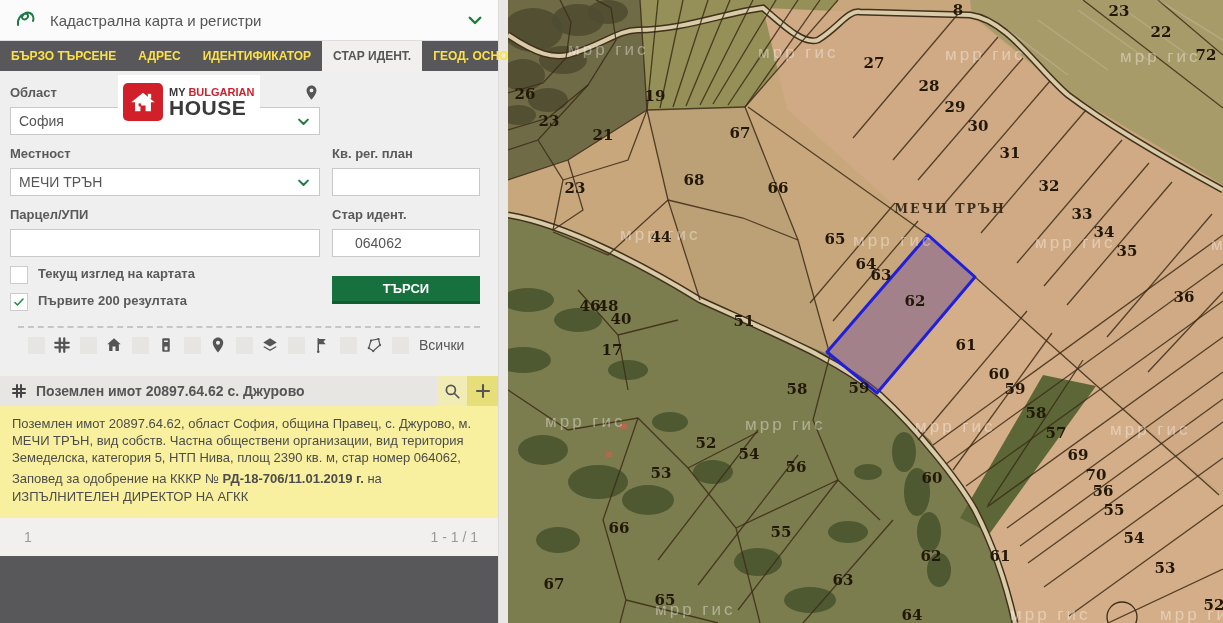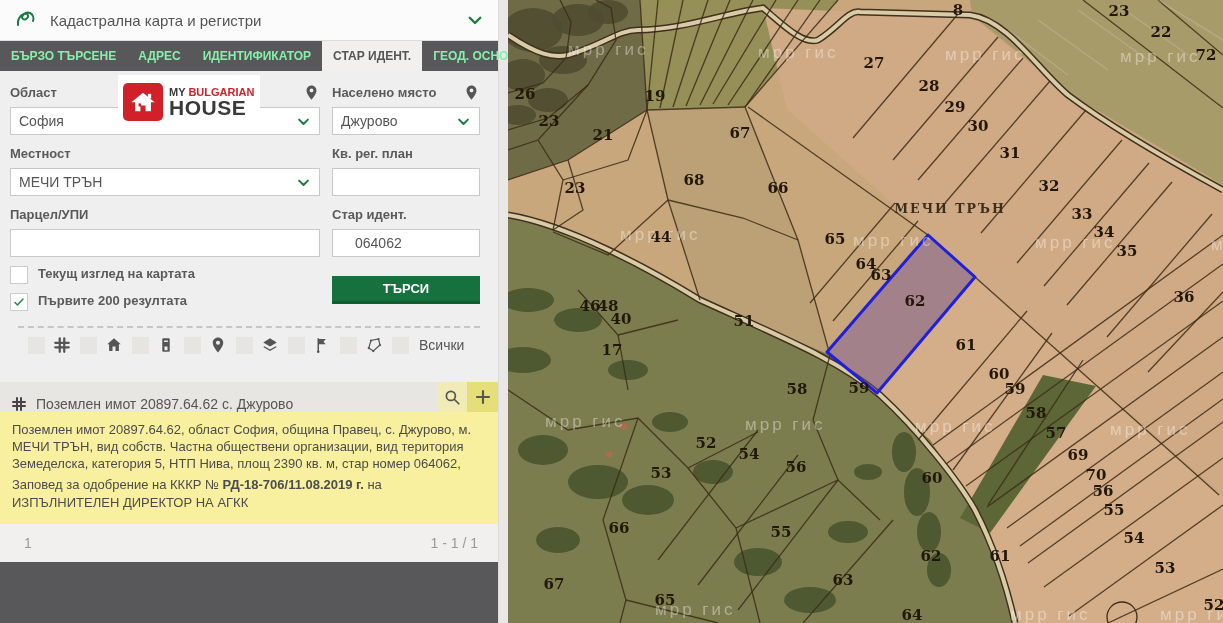--- a/index.html
+++ b/index.html
@@ -5,21 +5,21 @@
   html,body{margin:0;padding:0;background:#888;}
   .app{width:1223px;height:623px;display:flex;position:relative;overflow:hidden;
        font-family:"Liberation Sans",sans-serif;background:#f0efef;}
   
   .sidebar{width:498px;height:623px;display:flex;flex-direction:column;background:#f0efef;position:relative;}
   .hdr{height:40px;background:#fbfbfb;border-bottom:1px solid #ddd;display:flex;align-items:center;flex:none;}
   .hdr .squig{width:24px;height:24px;color:#1b7a44;margin:0 12px 0 14px;flex:none;}
   .hdr-title{font-size:15px;color:#555;}
   .hdr .chev-main{margin-left:auto;margin-right:14px;width:18px;height:18px;color:#1e7a3f;}
   .tabs{height:30px;background:#58585a;display:flex;flex:none;}
-  .tab{padding:0 11px;line-height:30px;font-size:12px;font-weight:bold;color:#86efac;cursor:pointer;white-space:nowrap;}
+  .tab{padding:0 11px;line-height:30px;font-size:12px;font-weight:bold;color:#fde047;cursor:pointer;white-space:nowrap;}
   .tab.active{background:#f1f0ef;color:#555;}
   .form{padding:12px 10px 0 10px;flex:none;}
   .frow{display:flex;margin-bottom:9px;}
   .col-l{width:310px;margin-right:12px;}
   .col-r{width:148px;}
   .lblrow{height:19px;display:flex;align-items:center;justify-content:space-between;margin-bottom:5px;}
   .flabel{font-size:13px;font-weight:bold;color:#5a5a5a;}
   .pin{width:17px;height:17px;color:#555;}
   .sel,.inp{height:28px;background:#fff;border:1px solid #c9c9c9;display:flex;align-items:center;padding:0 8px;box-sizing:border-box;}
   .sel{cursor:pointer;}
@@ -33,21 +33,21 @@
       display:flex;align-items:center;justify-content:center;flex:none;}
   .cb svg{width:12px;height:12px;}
   .chklabel{font-size:13px;font-weight:bold;color:#5a5a5a;}
   .btn-search{width:148px;height:28px;background:#17713e;border:none;border-bottom:3px solid #0f5c31;
       color:#fff;font-weight:bold;font-size:13px;font-family:"Liberation Sans",sans-serif;cursor:pointer;margin-top:10px;}
   .divider{margin:6px 8px 0 8px;border-top:2px dashed #c8c6c3;}
   .toolbar{padding:8px 28px;display:flex;align-items:center;flex:none;}
   .toolbar .cb{background:#e7e5e2;border:none;margin:0 8px 0 0;width:17px;height:17px;}
   .ticon{width:18px;height:18px;color:#555;margin-right:9px;flex:none;cursor:pointer;}
   .tb-all{font-size:14px;color:#555;margin-left:2px;}
-  .resrow{margin-top:20px;height:30px;background:#e8e6e3;display:flex;align-items:flex-end;flex:none;cursor:pointer;}
+  .resrow{margin-top:14px;height:30px;background:#e8e6e3;display:flex;align-items:center;flex:none;cursor:pointer;font-weight:bold;}
   .resrow .ricon{width:16px;height:16px;color:#444;margin:0 9px 0 11px;flex:none;}
   .restext{font-size:14px;color:#555;flex:1;white-space:nowrap;overflow:hidden;}
   .rmag{width:30px;height:30px;background:#f1ecb6;display:flex;align-items:center;justify-content:center;color:#555;cursor:pointer;flex:none;}
   .rmag svg{width:18px;height:18px;}
   .rplus{width:31px;height:30px;background:#e6df79;display:flex;align-items:center;justify-content:center;color:#555;cursor:pointer;flex:none;}
   .rplus svg{width:18px;height:18px;}
   .ybox{background:#f8f09e;padding:9px 12px;flex:none;min-height:78px;}
   .ybox p{margin:0 0 4px 0;font-size:13px;line-height:1.32;color:#4c4c4c;}
   .pag{height:38px;background:#f1f0ef;display:flex;align-items:center;justify-content:space-between;
        padding:0 20px 0 24px;font-size:14px;color:#999;flex:none;}
@@ -109,38 +109,20 @@
           </div>
           <div class="sel">
             <span class="val">София</span>
             <span class="chev" data-icon="chevron">
                 <svg viewBox="0 0 24 24">
                   <path d="M5 9l7 7 7-7" fill="none" stroke="currentColor" stroke-width="3.2" stroke-linecap="round" stroke-linejoin="round"></path>
                 </svg>
               </span>
           </div>
         </div>
-        <div class="col-r">
-          <div class="lblrow">
-            <span class="flabel">Населено място</span>
-            <span class="pin" data-icon="pin">
-                <svg viewBox="0 0 24 24">
-                  <path d="M12 2C8.1 2 5 5.1 5 9c0 5.2 7 13 7 13s7-7.8 7-13c0-3.9-3.1-7-7-7zm0 9.7A2.7 2.7 0 1 1 12 6.3a2.7 2.7 0 0 1 0 5.4z" fill="currentColor"></path>
-                </svg>
-              </span>
-          </div>
-          <div class="sel">
-            <span class="val">Джурово</span>
-            <span class="chev" data-icon="chevron">
-                <svg viewBox="0 0 24 24">
-                  <path d="M5 9l7 7 7-7" fill="none" stroke="currentColor" stroke-width="3.2" stroke-linecap="round" stroke-linejoin="round"></path>
-                </svg>
-              </span>
-          </div>
-        </div>
       </div>
       <div class="frow">
         <div class="col-l">
           <div class="lblrow">
             <span class="flabel">Местност</span>
           </div>
           <div class="sel">
             <span class="val">МЕЧИ ТРЪН</span>
             <span class="chev" data-icon="chevron">
                 <svg viewBox="0 0 24 24">
@@ -252,21 +234,21 @@
           <span data-icon="plus" style="width:18px;height:18px;">
             <svg viewBox="0 0 24 24">
               <path d="M12 4v16M4 12h16" stroke="currentColor" stroke-width="2.8" stroke-linecap="round"></path>
             </svg>
           </span>
         </span>
     </div>
 
     <div class="ybox">
       <p><span>Поземлен имот 20897.64.62, област София, община Правец, с. Джурово, м. МЕЧИ ТРЪН, вид собств. Частна обществени организации, вид територия Земеделска, категория 5, НТП Нива, площ 2390 кв. м, стар номер 064062,</span></p>
-      <p><span>Заповед за одобрение на КККР № </span><b>РД-18-706/11.08.2019 г.</b><span> на ИЗПЪЛНИТЕЛЕН ДИРЕКТОР НА АГКК</span></p>
+      <p><span>Заповед за одобрение на КККР № </span><b>РД-18-706/11.01.2019 г.</b><span> на ИЗПЪЛНИТЕЛЕН ДИРЕКТОР НА АГКК</span></p>
     </div>
 
     <div class="pag">
       <span>1</span>
       <span>1 - 1 / 1</span>
     </div>
 
     <div class="sb-footer"></div>
 
     <div class="logo">

